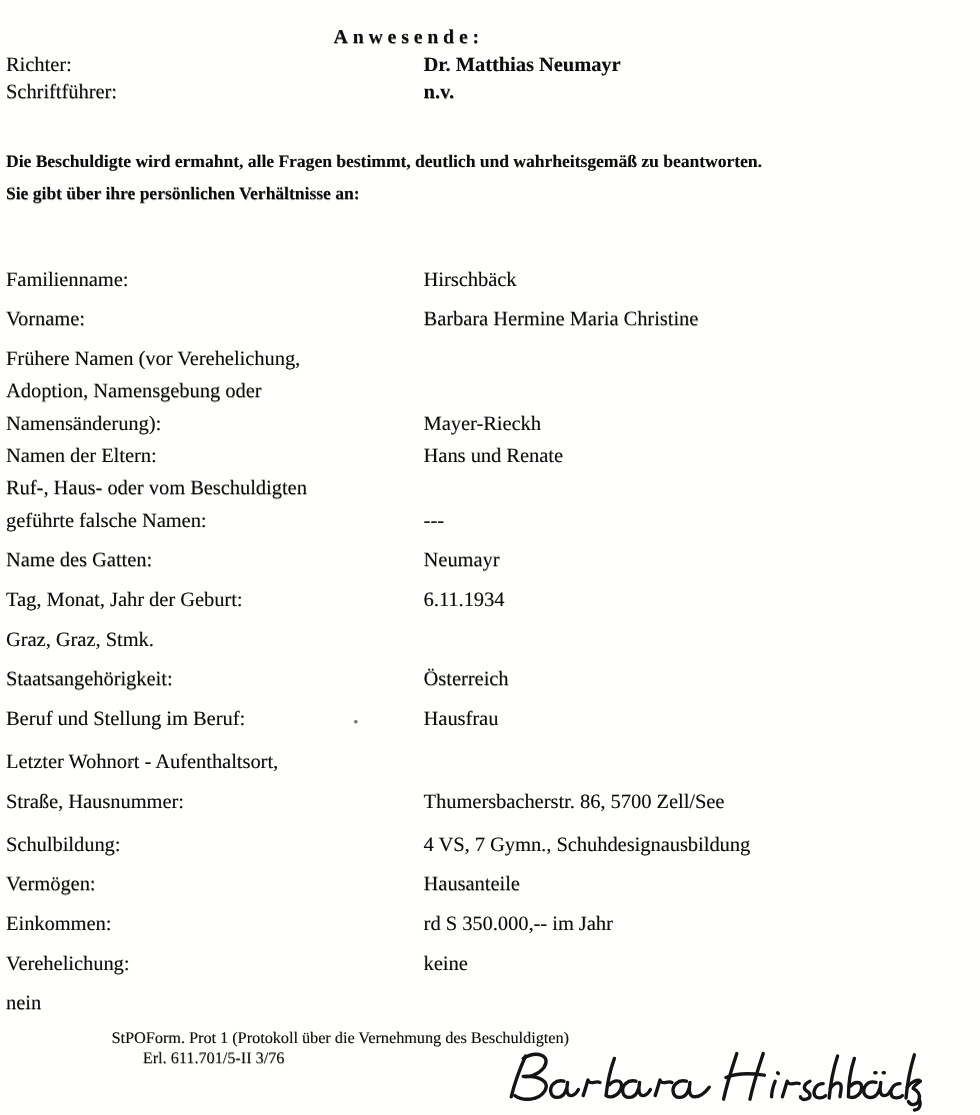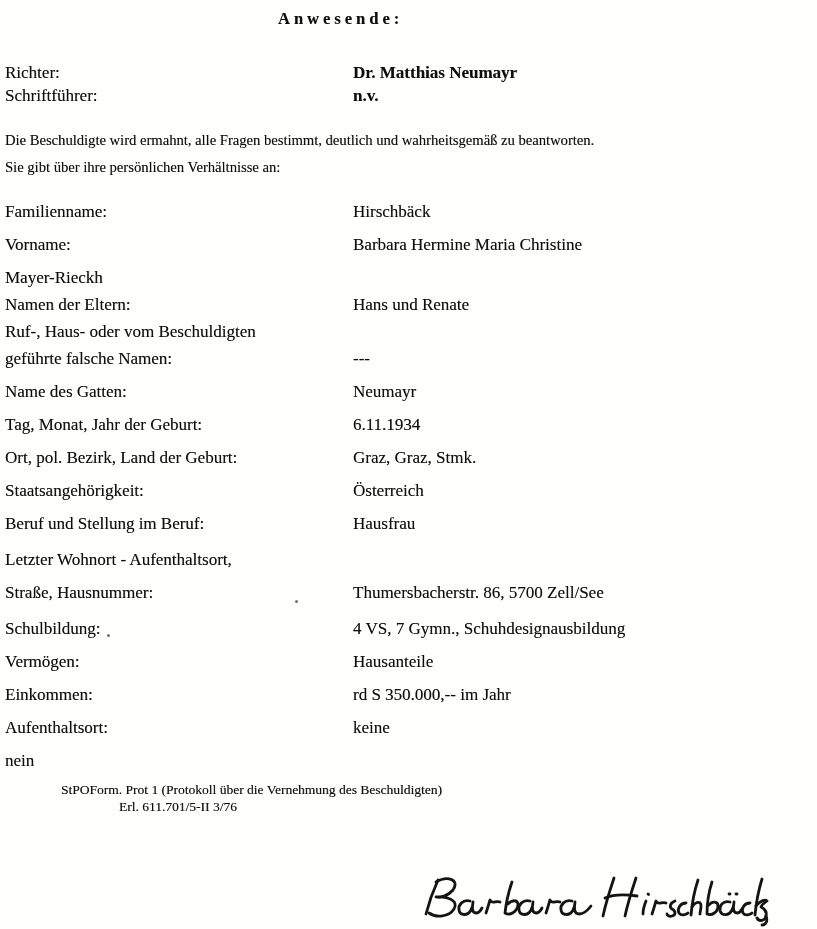--- a/index.html
+++ b/index.html
@@ -5,59 +5,59 @@
   * { margin: 0; padding: 0; box-sizing: border-box; }
   html, body { background: #ffffff; }
   body {
     width: 817px; height: 929px;
     font-family: "Liberation Serif", serif;
     color: #0d0d0d;
   }
   .page {
     position: relative;
     width: 817px; height: 929px;
-    padding: 8px 0 0 5px;
+    padding: 20px 0 0 5px;
     overflow: hidden;
     background: #fffffe;
     text-shadow: 0.3px 0.3px 0 rgba(0,0,0,0.38);
   }
   .doc-title {
     display: inline-block;
     margin-left: 273px;
     font-weight: bold;
     font-size: 16.5px;
     letter-spacing: 4px;
     line-height: 21px;
   }
-  .attendees { margin-top: 32px; }
+  .attendees { margin-top: 1px; }
   .att-row { display: flex; line-height: 23px; font-size: 17px; }
   .att-label { width: 348px; }
   .att-value { flex: 1; font-weight: bold; }
   .admonition {
-    margin-top: 20px;
+    margin-top: 34px;
     width: 770px;
-    font-weight: normal;
+    font-weight: bold;
     font-size: 14.6px;
     line-height: 27px;
   }
-  .form-rows { margin-top: 17px; }
+  .form-rows { margin-top: 43px; }
   .form-row {
     display: flex;
     align-items: flex-end;
     margin-bottom: 6px;
     font-size: 17px;
     line-height: 27px;
   }
   .row-label { width: 348px; white-space: pre-line; }
   .row-value { flex: 1; }
   .form-row:nth-child(3), .form-row:nth-child(4) { margin-bottom: 0; }
   .form-row:nth-child(11) .row-label,
   .form-row:nth-child(11) .row-value { line-height: 33px; }
   .doc-footer { margin-top: 7px; font-size: 13.5px; line-height: 17px; }
-  .footer-line1 { margin-left: 56px; }
+  .footer-line1 { margin-left: 88px; }
   .footer-line2 { margin-left: 114px; }
   .signature {
     position: absolute;
     left: 418px; top: 874px;
     width: 395px; height: 54px;
   }
   .signature path {
     fill: none;
     stroke: #141414;
     stroke-width: 2.8;
@@ -99,41 +99,43 @@
   <div class="form-rows">
     <div class="form-row">
       <div class="row-label">Familienname:</div>
       <div class="row-value">Hirschbäck</div>
     </div>
     <div class="form-row">
       <div class="row-label">Vorname:</div>
       <div class="row-value">Barbara Hermine Maria Christine</div>
     </div>
     <div class="form-row">
+      <div class="row-label">Frühere Namen (vor Verehelichung,
+Adoption, Namensgebung oder
+Namensänderung):</div>
       <div class="row-value">Mayer-Rieckh</div>
     </div>
     <div class="form-row">
       <div class="row-label">Namen der Eltern:</div>
       <div class="row-value">Hans und Renate</div>
     </div>
     <div class="form-row">
       <div class="row-label">Ruf-, Haus- oder vom Beschuldigten
 geführte falsche Namen:</div>
       <div class="row-value">---</div>
     </div>
     <div class="form-row">
       <div class="row-label">Name des Gatten:</div>
       <div class="row-value">Neumayr</div>
     </div>
     <div class="form-row">
       <div class="row-label">Tag, Monat, Jahr der Geburt:</div>
       <div class="row-value">6.11.1934</div>
     </div>
     <div class="form-row">
-      <div class="row-label">Ort, pol. Bezirk, Land der Geburt:</div>
       <div class="row-value">Graz, Graz, Stmk.</div>
     </div>
     <div class="form-row">
       <div class="row-label">Staatsangehörigkeit:</div>
       <div class="row-value">Österreich</div>
     </div>
     <div class="form-row">
       <div class="row-label">Beruf und Stellung im Beruf:</div>
       <div class="row-value">Hausfrau</div>
     </div>
@@ -148,21 +150,21 @@
     </div>
     <div class="form-row">
       <div class="row-label">Vermögen:</div>
       <div class="row-value">Hausanteile</div>
     </div>
     <div class="form-row">
       <div class="row-label">Einkommen:</div>
       <div class="row-value">rd S 350.000,-- im Jahr</div>
     </div>
     <div class="form-row">
-      <div class="row-label">Aufenthaltsort:</div>
+      <div class="row-label">Verehelichung:</div>
       <div class="row-value">keine</div>
     </div>
     <div class="form-row">
       <div class="row-value">nein</div>
     </div>
   </div>
 
   <div class="doc-footer">
     <div class="footer-line1">StPOForm. Prot 1 (Protokoll über die Vernehmung des Beschuldigten)</div>
     <div class="footer-line2">Erl. 611.701/5-II 3/76</div>

